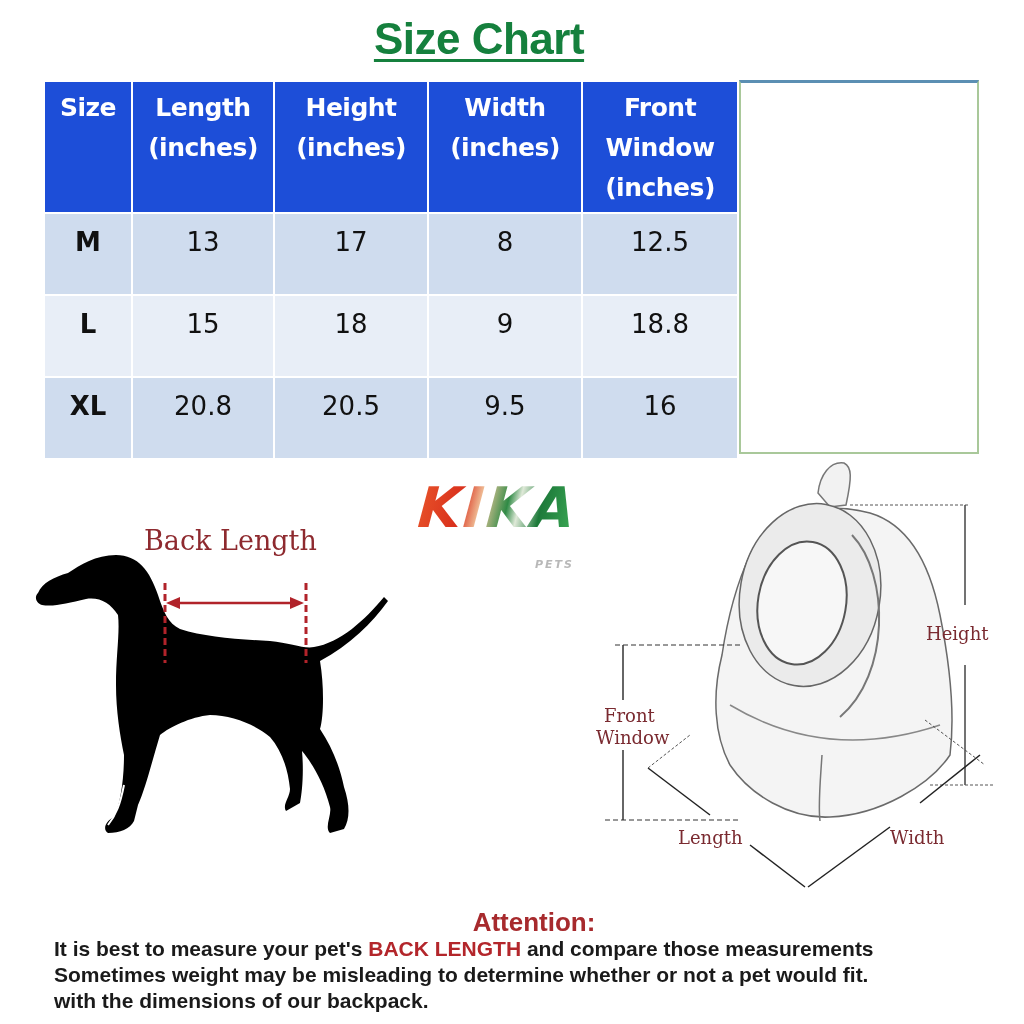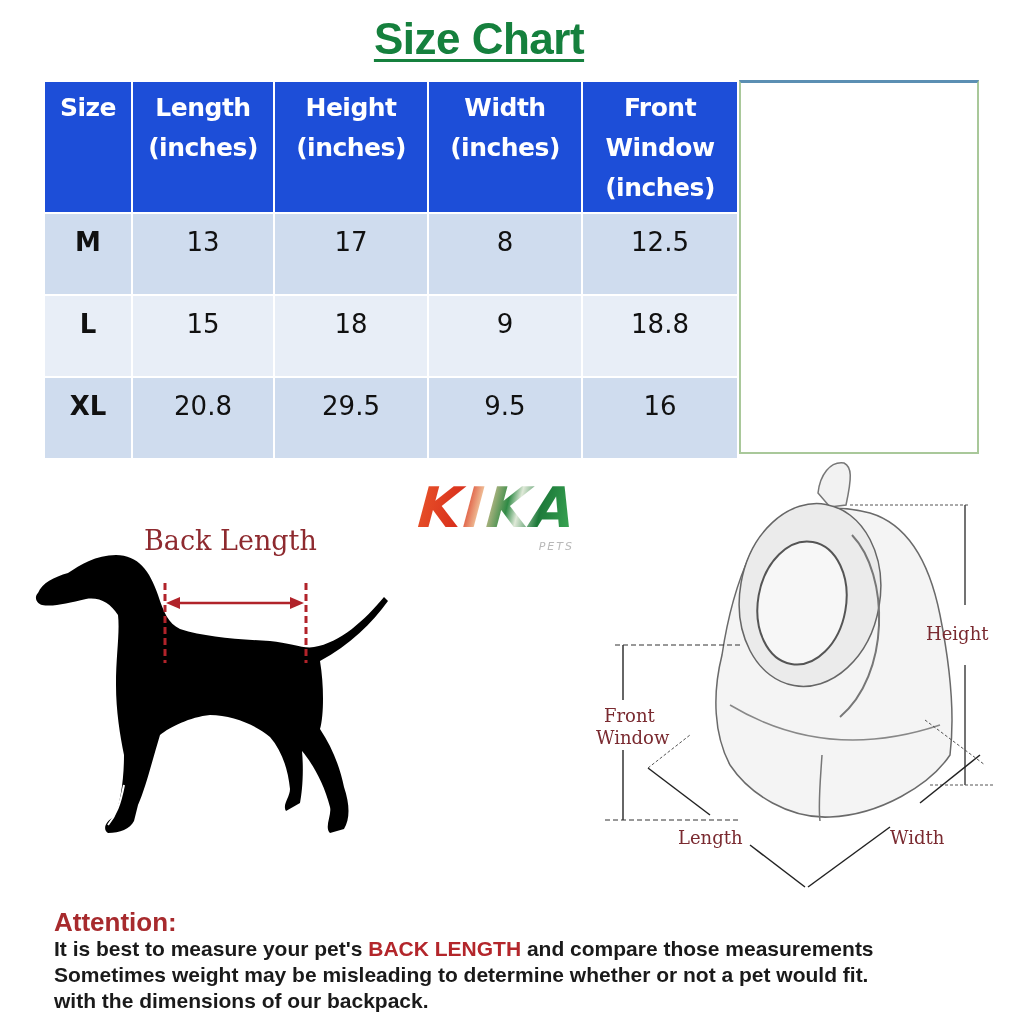--- a/index.html
+++ b/index.html
@@ -39,40 +39,40 @@
     .logo {
       position: absolute; left: 418px; top: 476px; width: 160px; height: 90px;
     }
     .logo-text {
       font-family: "DejaVu Sans", sans-serif; font-weight: bold; font-size: 56px; letter-spacing: 2px;
       background: linear-gradient(100deg, #e8542a 0%, #d9301c 28%, #f1c9a0 40%, #2f8a45 55%, #dfe9d8 62%, #1d7a3a 75%, #3fae58 100%);
       -webkit-background-clip: text; background-clip: text; color: transparent;
       font-style: italic; line-height: 64px; transform: skewX(-4deg);
     }
     .logo-sub {
-      position: absolute; right: 4px; top: 64px; font-size: 11px; font-weight: normal;
+      position: absolute; right: 4px; top: 82px; font-size: 11px; font-weight: bold;
       color: #b8b8b8; letter-spacing: 2px; font-style: italic;
     }
 
     .dog-area { position: absolute; left: 20px; top: 515px; width: 380px; height: 350px; }
     .back-length-label {
       position: absolute; left: 124px; top: 10px; font-family: "DejaVu Serif", serif;
       font-size: 27px; color: #8e2a2f;
     }
 
     .backpack-area { position: absolute; left: 590px; top: 455px; width: 420px; height: 450px; }
     .bp-label {
       position: absolute; font-family: "DejaVu Serif", serif; font-size: 18px; color: #7a2a30; text-align: center; line-height: 22px;
     }
 
     .attention {
       position: absolute; left: 54px; top: 908px; width: 960px;
       font-family: "Liberation Sans", sans-serif;
     }
-    .attention-title { font-size: 26px; font-weight: bold; color: #a72a2d; line-height: 28px; }
+    .attention-title { font-size: 26px; font-weight: bold; color: #a72a2d; line-height: 28px; text-align: center; }
     .attention-body { font-size: 21px; font-weight: bold; color: #1a1a1a; line-height: 26px; }
     .attention-body .hl { color: #b3262b; }
   </style>
 </head>
 <body>
 
 <div class="title">Size Chart</div>
 
 <table class="size-table">
   <colgroup>
@@ -117,21 +117,21 @@
     <tr class="even">
       <td class="size-cell">L</td>
       <td>15</td>
       <td>18</td>
       <td>9</td>
       <td>18.8</td>
     </tr>
     <tr class="odd">
       <td class="size-cell">XL</td>
       <td>20.8</td>
-      <td>29.5</td>
+      <td>20.5</td>
       <td>9.5</td>
       <td>16</td>
     </tr>
   </tbody>
 </table>
 
 <div class="empty-box"></div>
 
 <div class="logo">
   <div class="logo-text">KIKA</div>

